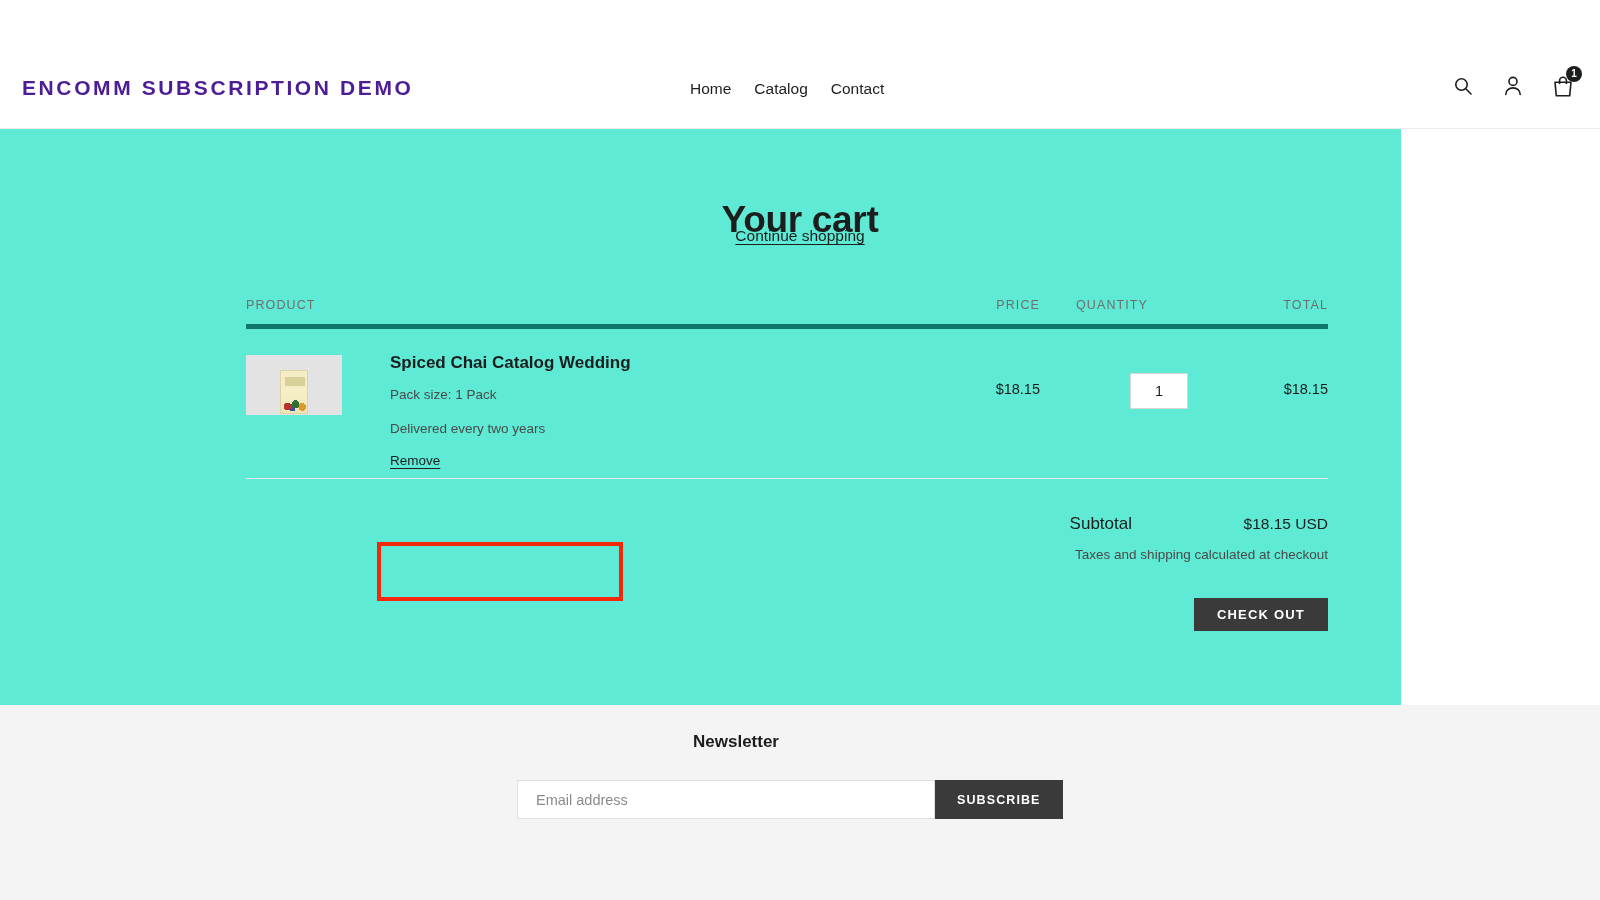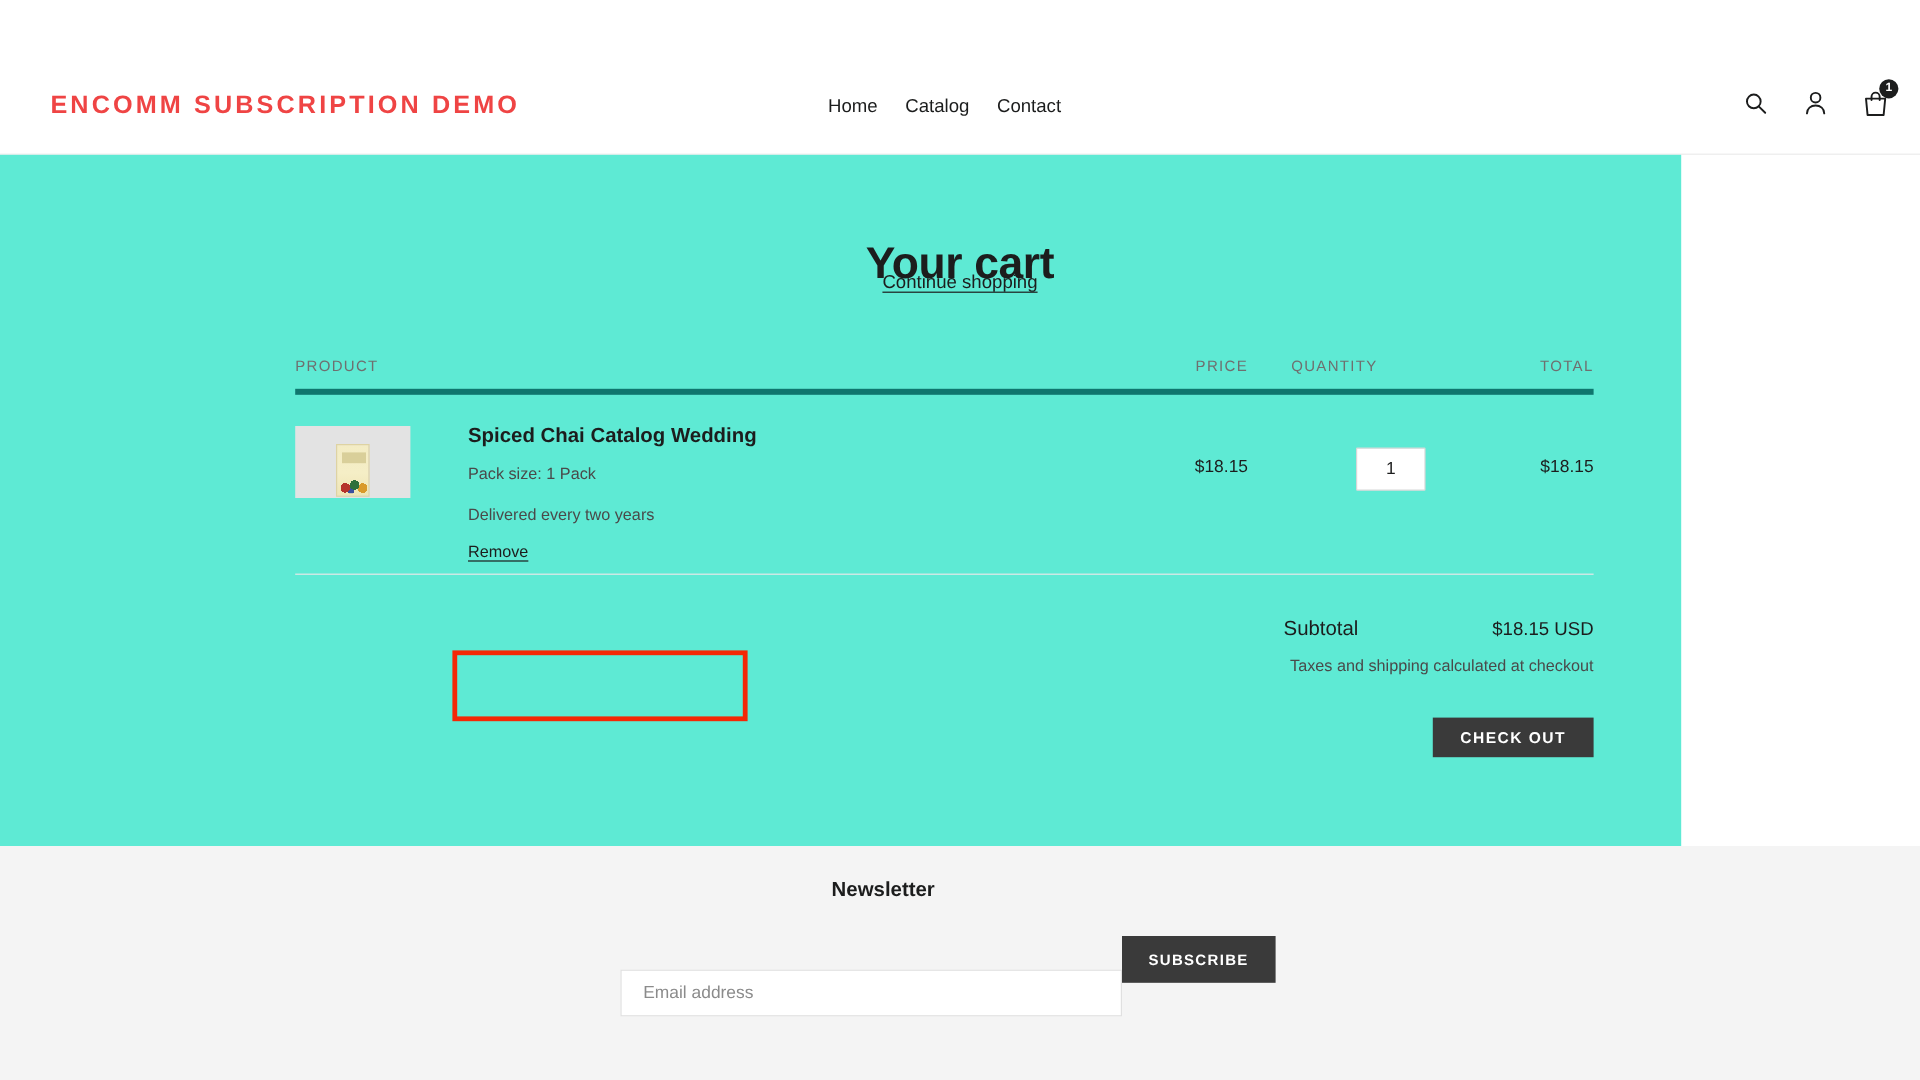--- a/index.html
+++ b/index.html
@@ -11,23 +11,23 @@
     -webkit-font-smoothing: antialiased;
   }
   .page { position: relative; width: 1600px; height: 900px; overflow: hidden; background:#fff; }
 
   
   .site-header {
     position: absolute; top: 0; left: 0; width: 1600px; height: 129px;
     background: #fff; border-bottom: 1px solid #ececec;
   }
   .logo {
-    position: absolute; left: 42px; top: 76px;
+    position: absolute; left: 22px; top: 76px;
     font-size: 21px; font-weight: bold; letter-spacing: 2.6px;
-    color: #ef4444; white-space: nowrap;
+    color: #4c1d95; white-space: nowrap;
   }
   .main-nav {
     position: absolute; left: 690px; top: 80px;
     display: flex; gap: 23px; align-items: center;
   }
   .nav-link {
     font-size: 15.5px; color: #1c1d1d; text-decoration: none; white-space: nowrap;
   }
   .header-icons {
     position: absolute; right: 24px; top: 72px;
@@ -135,21 +135,21 @@
   .newsletter-title {
     position: absolute; top: 27px; left: 0; width: 1472px; text-align: center;
     font-size: 17px; font-weight: bold; color: #1c1d1d;
   }
   .newsletter-form {
     position: absolute; top: 75px; left: 517px; display: flex; align-items: stretch;
   }
   .email-input {
     width: 418px; height: 39px; border: 1px solid #e0e0e0; background: #fff;
     padding: 16px 18px; font-size: 14.5px; color: #1c1d1d;
-    font-family: "Liberation Sans", sans-serif; outline: none; margin-top: 28px;
+    font-family: "Liberation Sans", sans-serif; outline: none;
   }
   .email-input::placeholder { color: #8b8b8b; }
   .subscribe-btn {
     height: 39px; padding: 12px 22px; background: #3a3a3a; color: #fff; border: none;
     font-size: 12.5px; font-weight: bold; letter-spacing: 1.1px; cursor: pointer;
     font-family: "Liberation Sans", sans-serif;
   }
 </style>
 </head>
 <body>

